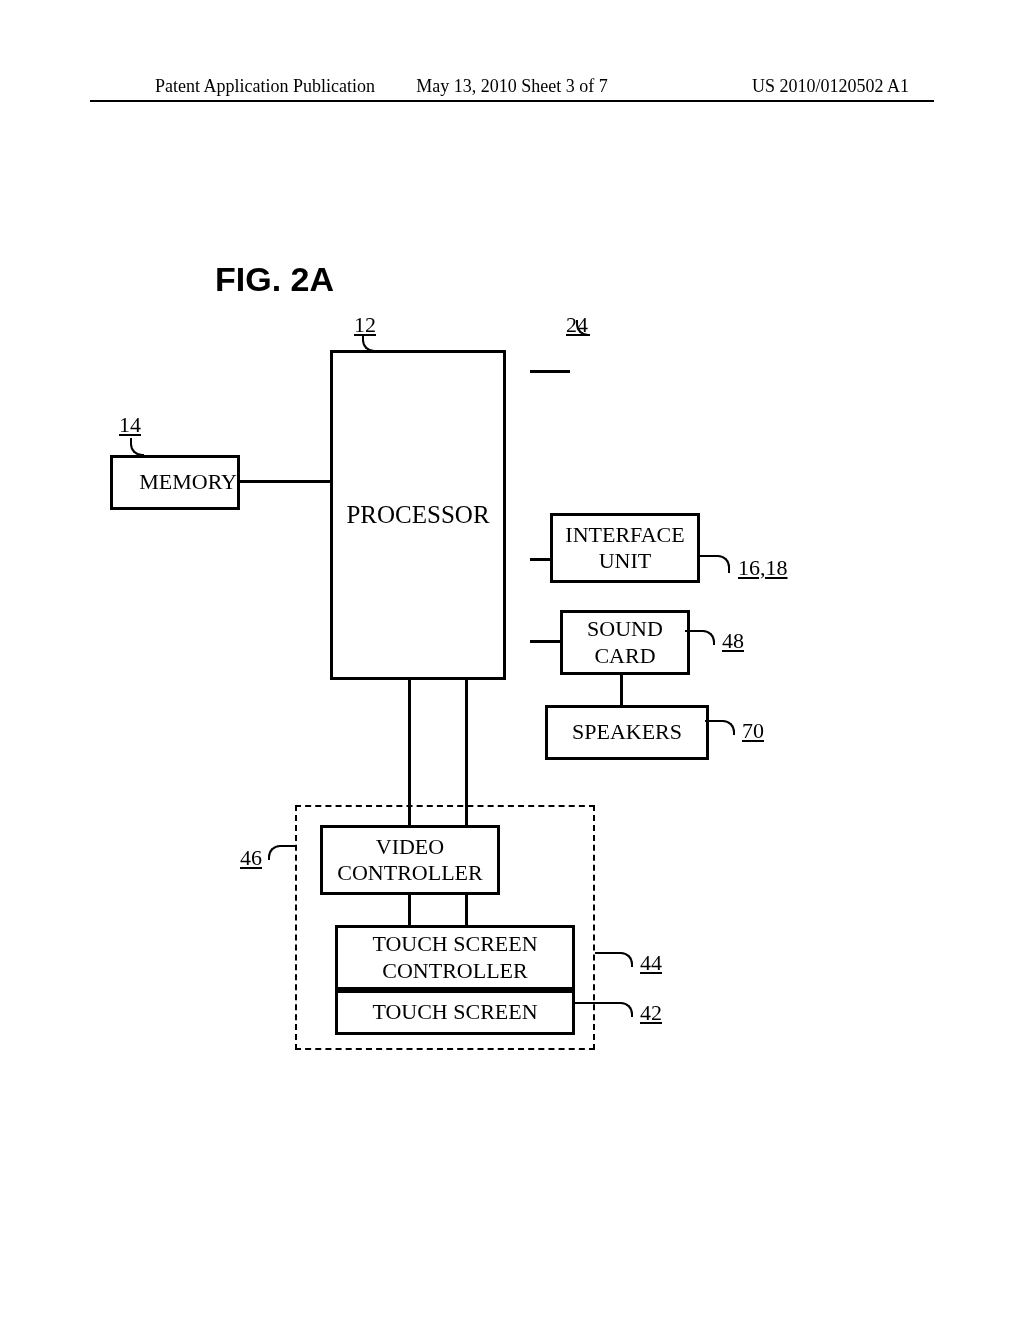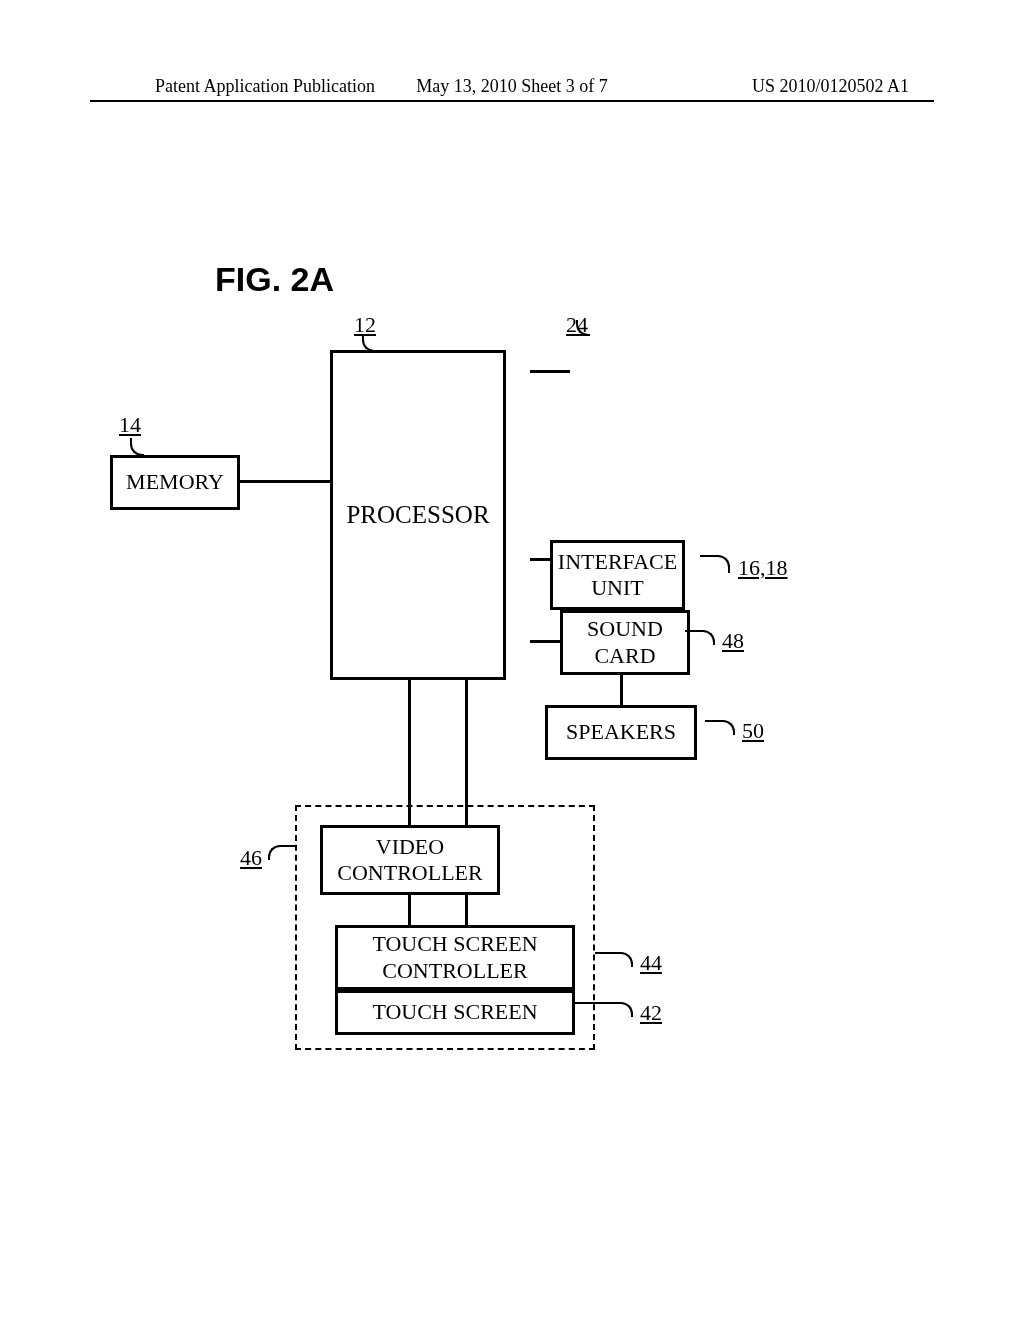--- a/index.html
+++ b/index.html
@@ -80,38 +80,39 @@
       left: 570px;
       top: 15px;
       width: 155px;
       height: 75px;
     }
     .box-memory {
       left: 110px;
       top: 135px;
       width: 130px;
       height: 55px;
+      justify-content: flex-end;
     }
     .box-interface {
       left: 550px;
-      top: 220px;
-      width: 135px;
+      top: 193px;
+      width: 150px;
       height: 70px;
     }
     .box-sound {
       left: 560px;
       top: 290px;
       width: 130px;
       height: 65px;
       text-align: center;
     }
     .box-speakers {
       left: 545px;
       top: 385px;
-      width: 152px;
+      width: 164px;
       height: 55px;
     }
     .box-video {
       left: 320px;
       top: 505px;
       width: 180px;
       height: 70px;
     }
     .box-touch-controller {
       left: 335px;
@@ -212,21 +213,21 @@
 
   <div class="ref-num" style="left:119px; top:92px;">14</div>
   <div style="position:absolute; left:130px; top:118px; width:14px; height:18px; border-left:2px solid black; border-bottom:2px solid black; border-bottom-left-radius:12px;"></div>
 
   <div class="ref-num" style="left:738px; top:235px;">16,18</div>
   <div style="position:absolute; left:700px; top:235px; width:30px; height:18px; border-right:2px solid black; border-top:2px solid black; border-top-right-radius:12px;"></div>
 
   <div class="ref-num" style="left:722px; top:308px;">48</div>
   <div style="position:absolute; left:685px; top:310px; width:30px; height:15px; border-right:2px solid black; border-top:2px solid black; border-top-right-radius:12px;"></div>
 
-  <div class="ref-num" style="left:742px; top:398px;">50</div>
+  <div class="ref-num" style="left:742px; top:398px;">70</div>
   <div style="position:absolute; left:705px; top:400px; width:30px; height:15px; border-right:2px solid black; border-top:2px solid black; border-top-right-radius:12px;"></div>
 
   <div class="ref-num" style="left:240px; top:525px;">46</div>
   <div style="position:absolute; left:268px; top:525px; width:28px; height:15px; border-left:2px solid black; border-top:2px solid black; border-top-left-radius:12px;"></div>
 
   <div class="ref-num" style="left:640px; top:630px;">44</div>
   <div style="position:absolute; left:595px; top:632px; width:38px; height:15px; border-right:2px solid black; border-top:2px solid black; border-top-right-radius:12px;"></div>
 
   <div class="ref-num" style="left:640px; top:680px;">42</div>
   <div style="position:absolute; left:575px; top:682px; width:58px; height:15px; border-right:2px solid black; border-top:2px solid black; border-top-right-radius:12px;"></div>

